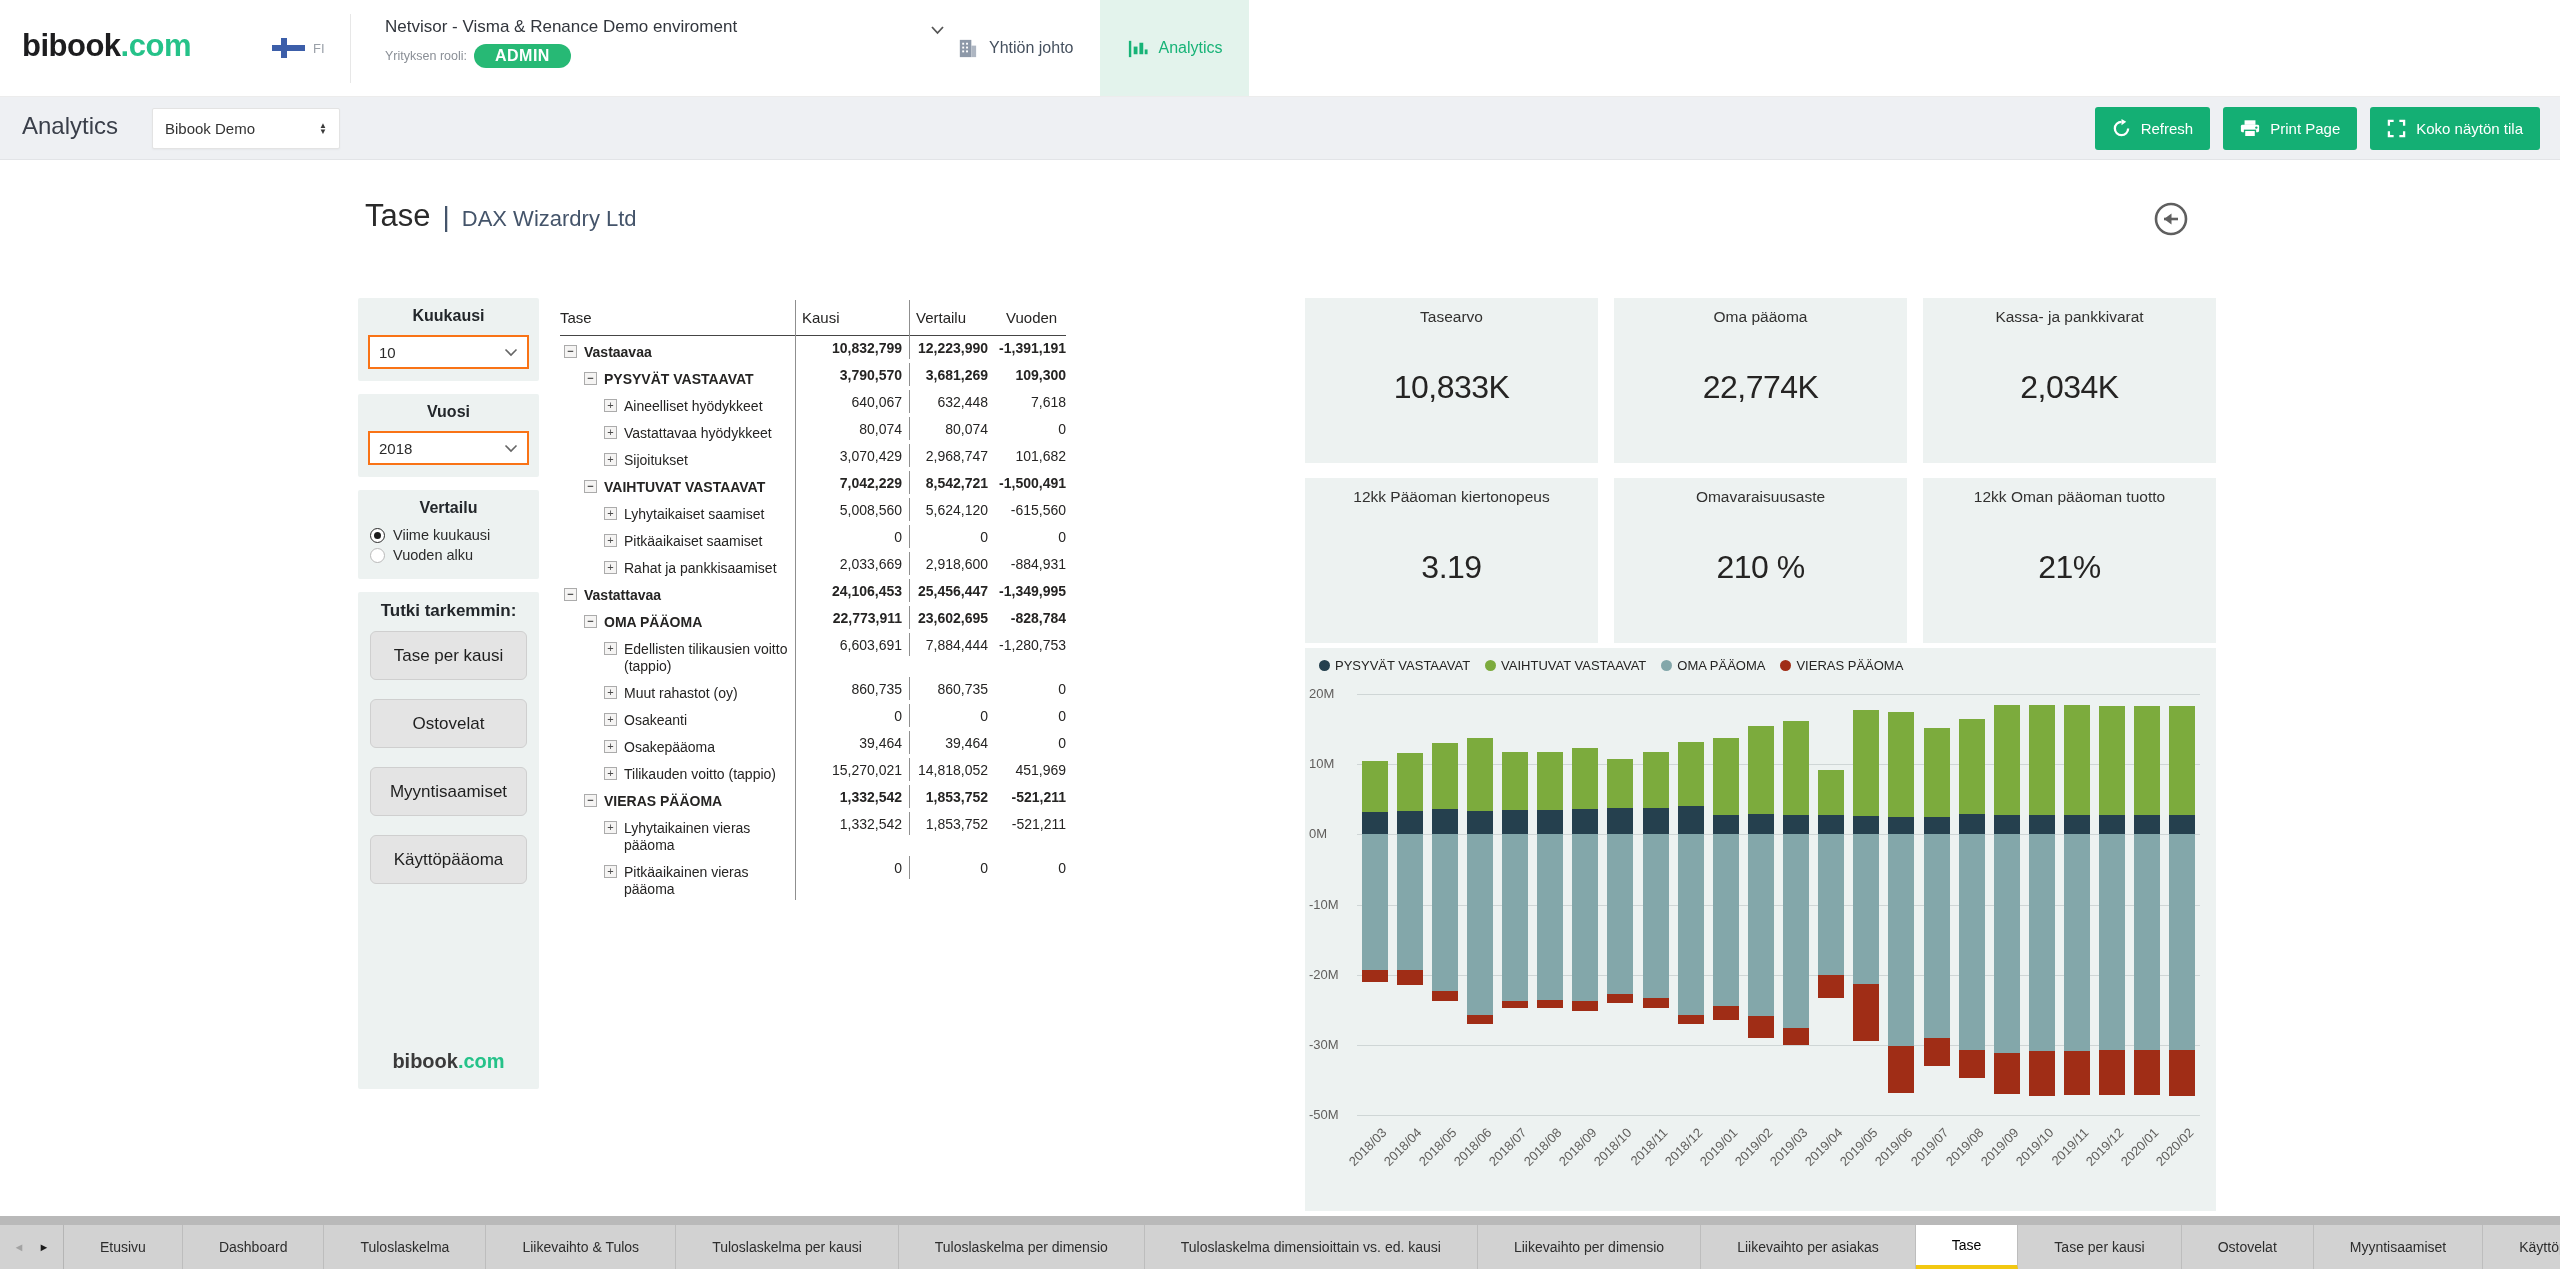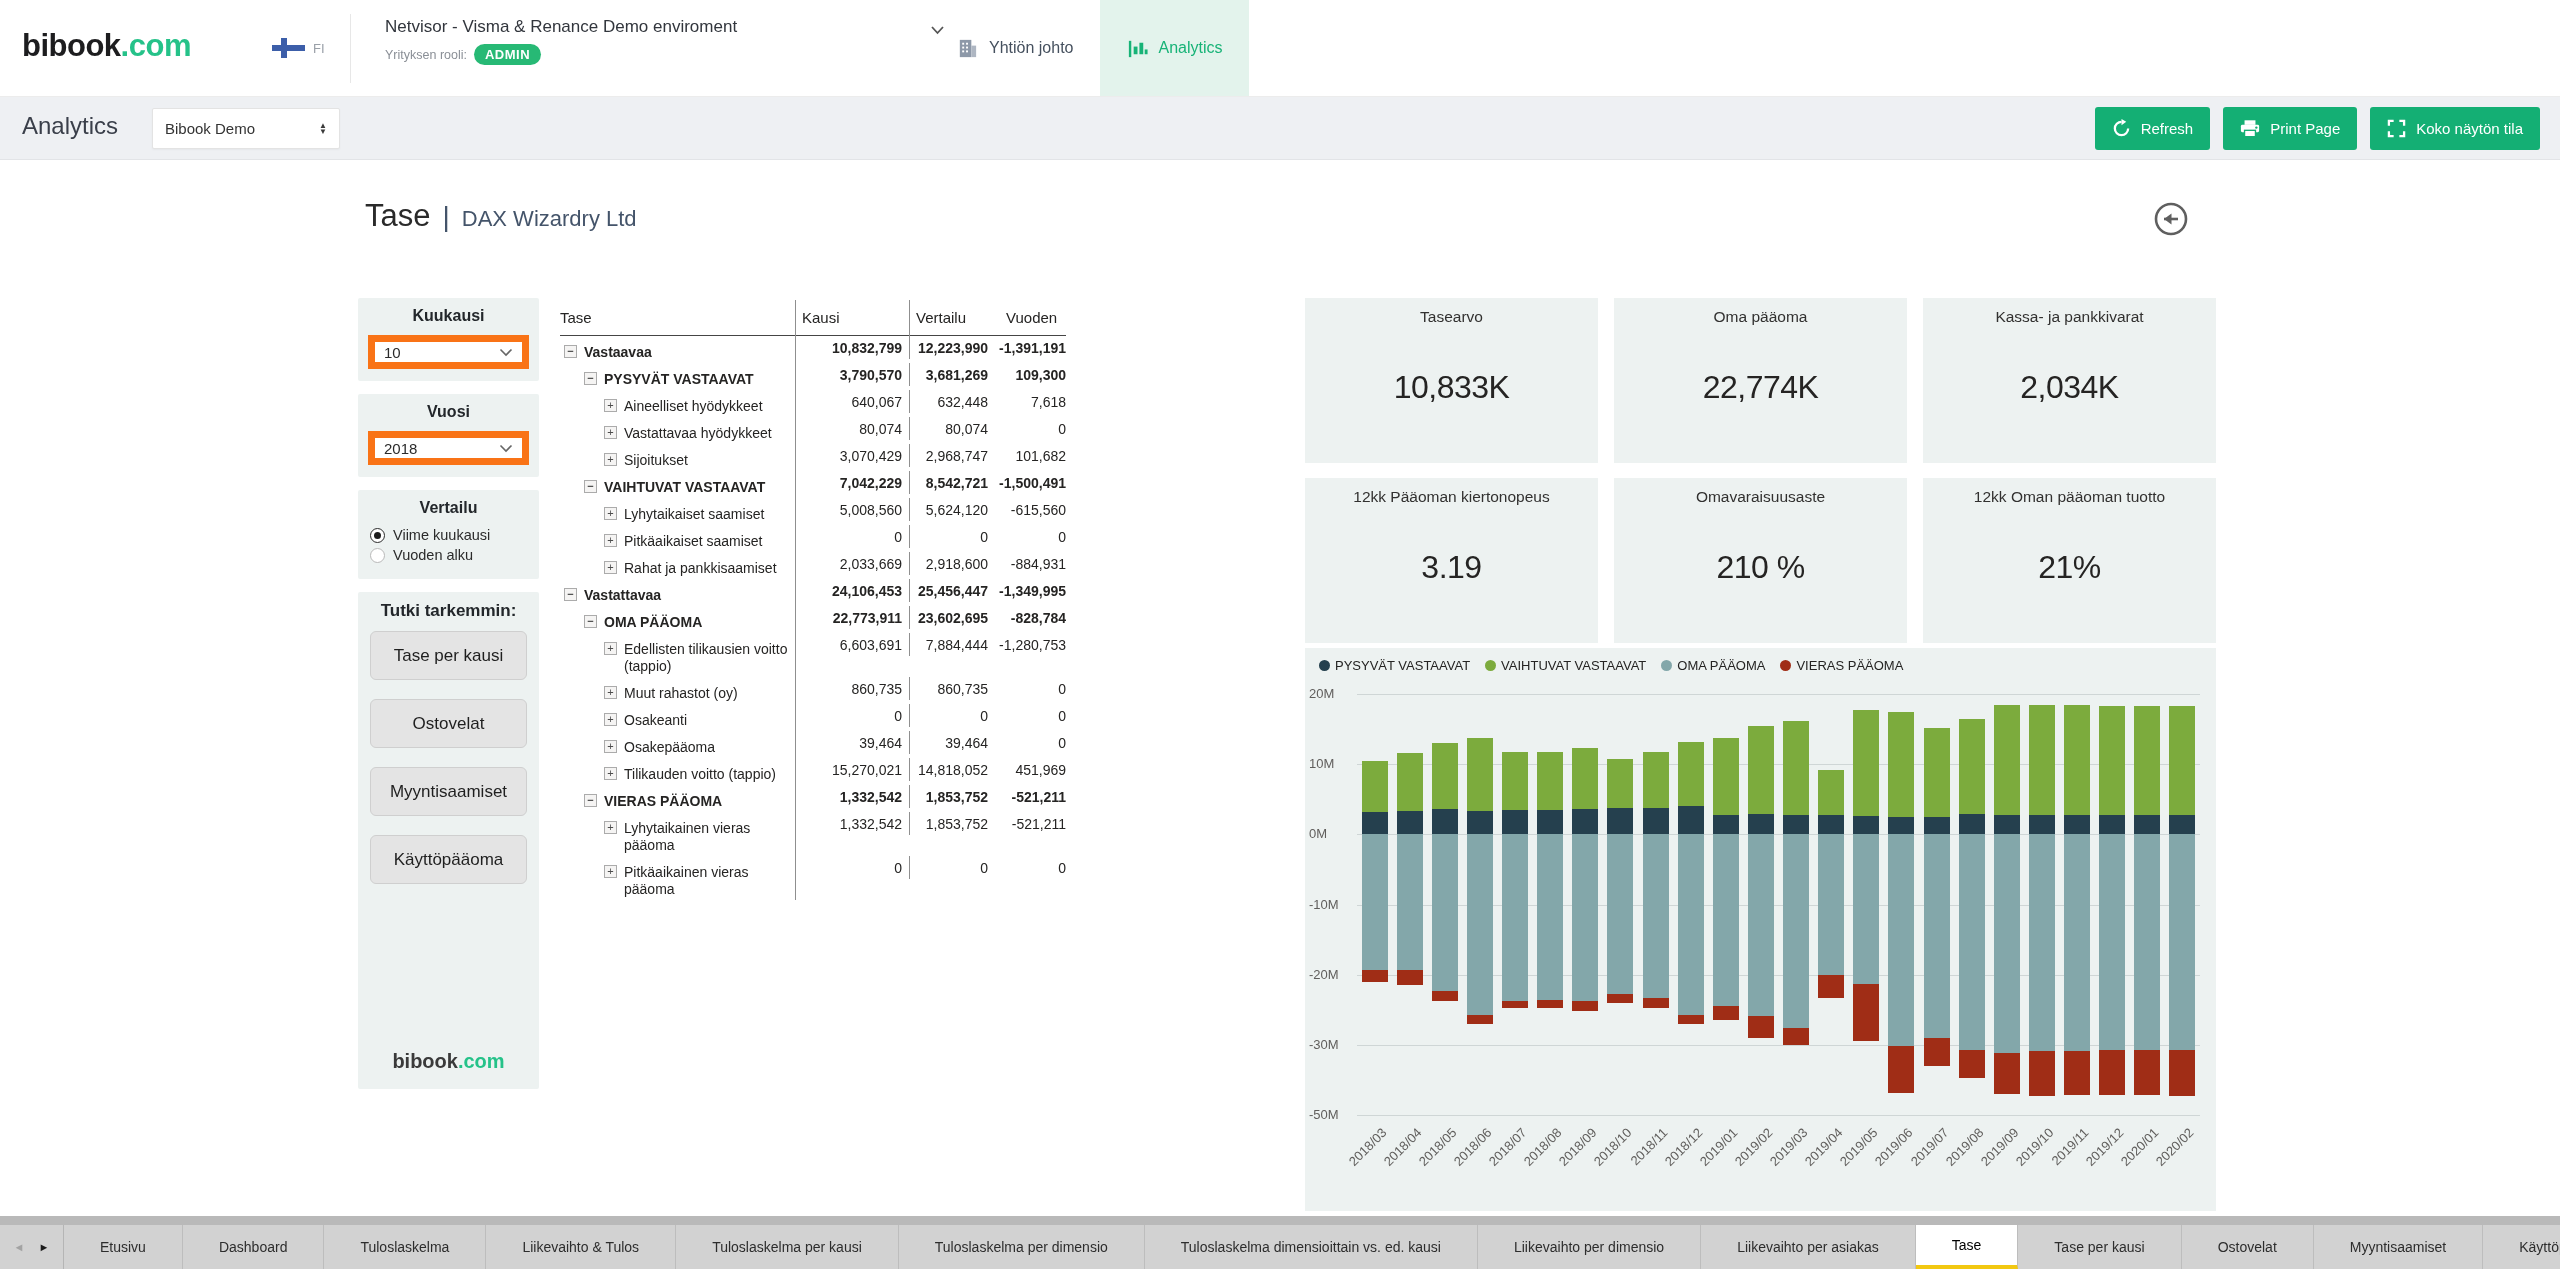--- a/index.html
+++ b/index.html
@@ -12,21 +12,21 @@
   .logo .green{color:#25c289;}
   .flag{position:absolute;left:272px;top:38px;width:33px;height:20px;background:#fff;}
   .flag .bar-h{position:absolute;left:0;top:7px;width:33px;height:6px;background:#3c5ea9;}
   .flag .bar-v{position:absolute;left:9px;top:0;width:6px;height:20px;background:#3c5ea9;}
   .flag-label{position:absolute;left:313px;top:41px;font-size:13px;color:#9aa0a8;}
   .hdr-divider{position:absolute;left:350px;top:14px;width:1px;height:69px;background:#e7e7e7;}
   .company{position:absolute;left:385px;top:17px;width:560px;cursor:pointer;}
   .company-title{font-size:17px;color:#32363d;}
   .company-chev{position:absolute;right:0;top:8px;}
   .company-role{margin-top:7px;font-size:12.5px;color:#8a8f96;display:flex;align-items:center;gap:7px;}
-  .badge{background:#27b975;color:#fff;font-size:13px;font-weight:bold;letter-spacing:.5px;padding:3px 11px;border-radius:999px;}
+  .badge{background:#27b975;color:#fff;font-size:16px;font-weight:bold;letter-spacing:.5px;padding:3px 21px;border-radius:999px;}
   .htabs{position:absolute;left:930px;top:0;height:96px;display:flex;}
   .htab{display:flex;align-items:center;gap:10px;padding:0 26px;font-size:16px;color:#45505e;cursor:pointer;height:96px;}
   .htab.active{background:#e3f3ec;color:#17b377;}
 
   
   .toolbar{position:absolute;left:0;top:97px;width:2560px;height:63px;background:#eef0f3;border-bottom:1px solid #e2e4e7;}
   .tb-title{position:absolute;left:22px;top:15px;font-size:24px;color:#3a3f4a;}
   .tb-select{position:absolute;left:152px;top:11px;width:188px;height:41px;background:#fff;border:1px solid #e3e3e3;border-radius:2px;display:flex;align-items:center;justify-content:space-between;padding:0 12px;font-size:15px;color:#333;cursor:pointer;box-shadow:0 1px 2px rgba(0,0,0,.04);}
   .updown{display:flex;flex-direction:column;font-size:8px;line-height:6px;color:#3a3a3a;}
   .tb-buttons{position:absolute;right:20px;top:10px;display:flex;gap:13px;margin-left:31px;}
@@ -36,21 +36,21 @@
   .page-title{position:absolute;left:365px;top:198px;display:flex;align-items:baseline;gap:12px;}
   .page-title .t1{font-size:31px;color:#2a2a2a;}
   .page-title .sep{font-size:28px;color:#44546a;font-weight:300;}
   .page-title .t2{font-size:22px;color:#44546a;}
   .back-btn{position:absolute;left:2148px;top:196px;width:46px;height:46px;cursor:pointer;}
 
   
   .filters{position:absolute;left:358px;top:298px;width:181px;}
   .fpanel{background:#edf2f1;border-radius:2px;margin-bottom:13px;padding:9px 10px 12px;}
   .fpanel .flabel{text-align:center;font-size:16px;font-weight:600;color:#23272b;margin-bottom:10px;}
-  .fselect{height:34px;background:#fff;border:7px solid #f97316;display:flex;align-items:center;justify-content:space-between;padding:0 9px;font-size:15px;color:#2b2b2b;cursor:pointer;}
+  .fselect{height:34px;background:#fff;border:2px solid #f97316;display:flex;align-items:center;justify-content:space-between;padding:0 9px;font-size:15px;color:#2b2b2b;cursor:pointer;}
   .radio-row{display:flex;align-items:center;gap:8px;margin:4px 2px;font-size:14.5px;color:#2b2b2b;cursor:pointer;}
   .rdot{width:15px;height:15px;border-radius:50%;border:1px solid #b9b9b9;background:#fff;position:relative;flex:0 0 auto;}
   .rdot.sel{border-color:#2b2b2b;}
   .rdot.sel::after{content:"";position:absolute;left:3px;top:3px;width:7px;height:7px;border-radius:50%;background:#1c1c1c;}
   .explore{display:flex;flex-direction:column;min-height:497px;}
   .explore .flabel{font-size:17px;font-weight:700;}
   .explore-btn{height:49px;margin:0 2px 19px;background:#e4e4e4;border:1px solid #cfcfcf;border-radius:6px;font-size:17px;color:#1f1f1f;display:flex;align-items:center;justify-content:center;cursor:pointer;}
   .sidebar-logo{margin-top:auto;text-align:center;font-size:20px;font-weight:bold;color:#3a3a3a;padding-bottom:4px;}
   .sidebar-logo .green{color:#25c289;}
 

